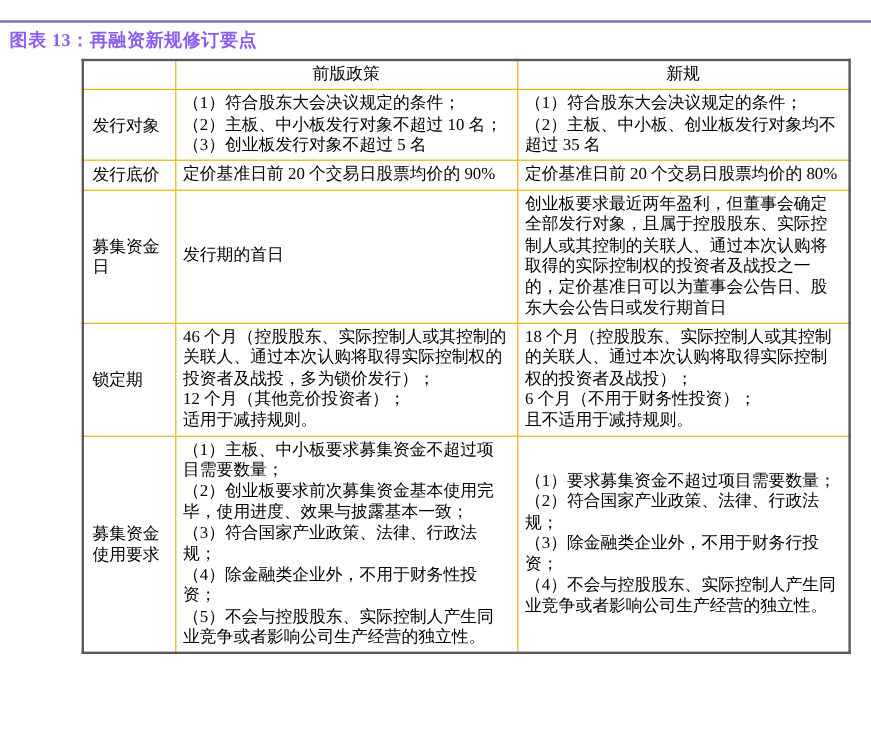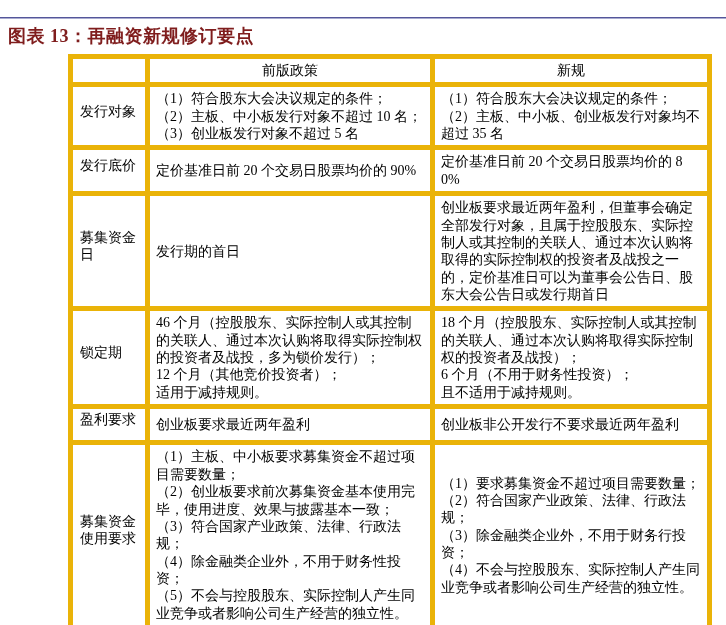--- a/index.html
+++ b/index.html
@@ -13,49 +13,49 @@
   .page { position: relative; width: 726px; height: 625px; background: #fff; }
 
   .top-rule {
     margin-top: 17px;
     height: 2px;
     background: #54569a;
     border-bottom: 1px solid #a9abd0;
   }
   .doc-title {
     margin: 5px 0 6px 8px;
-    font-size: 18px;
+    font-size: 15px;
     font-weight: bold;
-    color: #7f1d1d;
+    color: #8b5cf6;
     letter-spacing: 0.5px;
   }
 
   table.policy {
     margin-left: 68px;
     border-collapse: collapse;
     table-layout: fixed;
     width: 639px;
     font-size: 14px;
     line-height: 1.24;
   }
   table.policy th, table.policy td {
-    border: 5px solid #eab308;
+    border: 1px solid #eab308;
     vertical-align: middle;
     padding: 3px 6px;
     white-space: pre-wrap;
     font-weight: normal;
     text-align: left;
     word-break: break-all;
   }
   table.policy { border: 2px solid #5a5a5a; }
   table.policy thead th {
     text-align: center;
     padding: 3px 2px;
   }
-  table.policy th.rowhead { padding: 2px 6px 12px 7px; }
+  table.policy th.rowhead { padding: 2px 6px 0 7px; }
   .b { font-weight: normal; }
 </style>
 </head>
 <body>
 
 <div class="page">
 
   <div class="top-rule"></div>
 
   <div class="doc-title">图表 13：再融资新规修订要点</div>
@@ -96,25 +96,20 @@
         <tr>
           <th class="rowhead">锁定期</th>
           <td><span>46 个月（控股股东、实际控制人或其控制的关联人、通过本次认购将取得实际控制权的投资者及战投，多为锁价发行）；
 12 个月（其他竞价投资者）；
 适用于减持规则。</span></td>
           <td><span class="b">18 个月</span><span>（控股股东、实际控制人或其控制的关联人、通过本次认购将取得实际控制权的投资者及战投）；
 </span><span class="b">6 个月</span><span>（不用于财务性投资）；
 </span><span class="b">且不适用于减持规则。</span></td>
         </tr>
         <tr>
-          <th class="rowhead">盈利要求</th>
-          <td><span>创业板要求最近两年盈利</span></td>
-          <td><span class="b">创业板非公开发行不要求最近两年盈利</span></td>
-        </tr>
-        <tr>
           <th class="rowhead">募集资金
 使用要求</th>
           <td><span>（1）主板、中小板要求募集资金不超过项目需要数量；
 </span><span class="b">（2）创业板要求前次募集资金基本使用完毕，使用进度、效果与披露基本一致；</span><span>
 （3）符合国家产业政策、法律、行政法规；
 （4）除金融类企业外，不用于财务性投资；
 （5）不会与控股股东、实际控制人产生同业竞争或者影响公司生产经营的独立性。</span></td>
           <td><span>（1）要求募集资金不超过项目需要数量；
 （2）符合国家产业政策、法律、行政法规；
 （3）除金融类企业外，不用于财务行投资；

